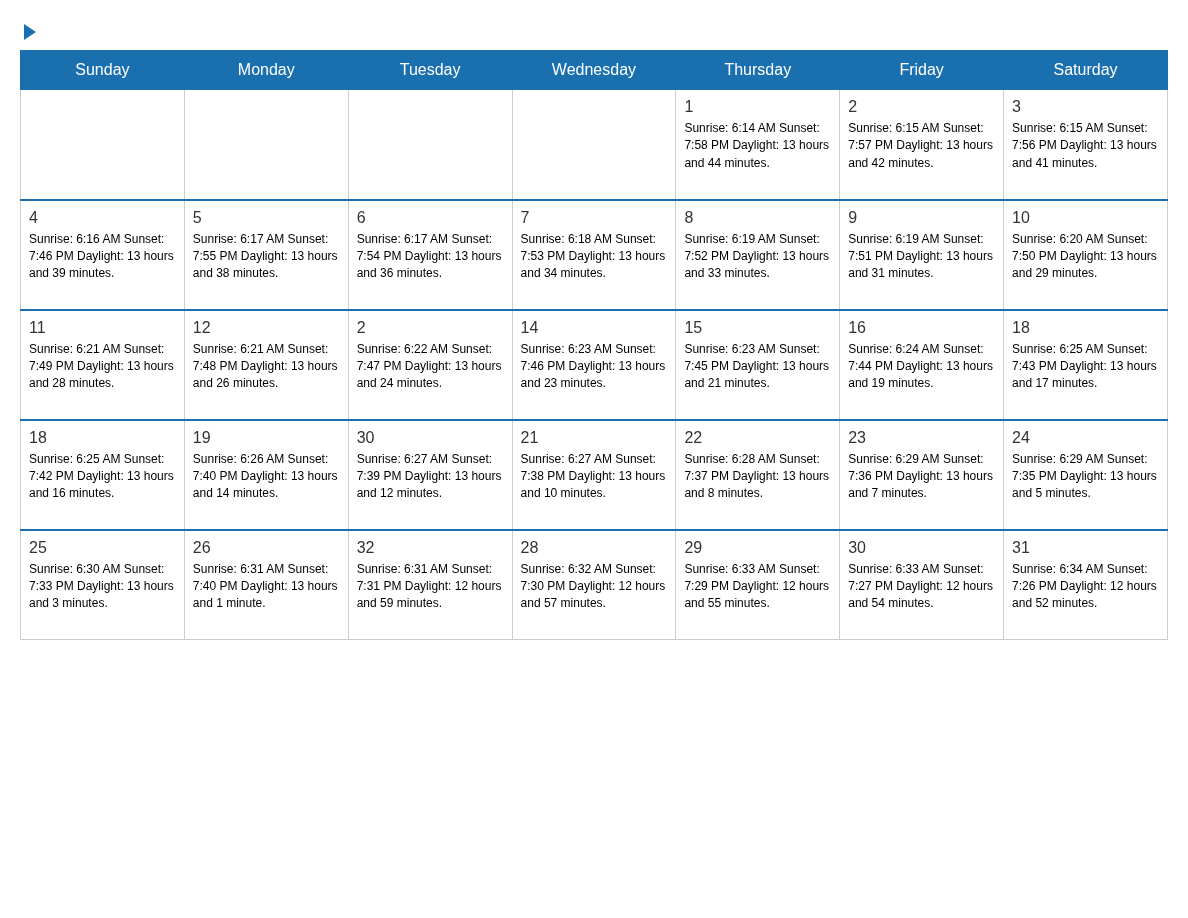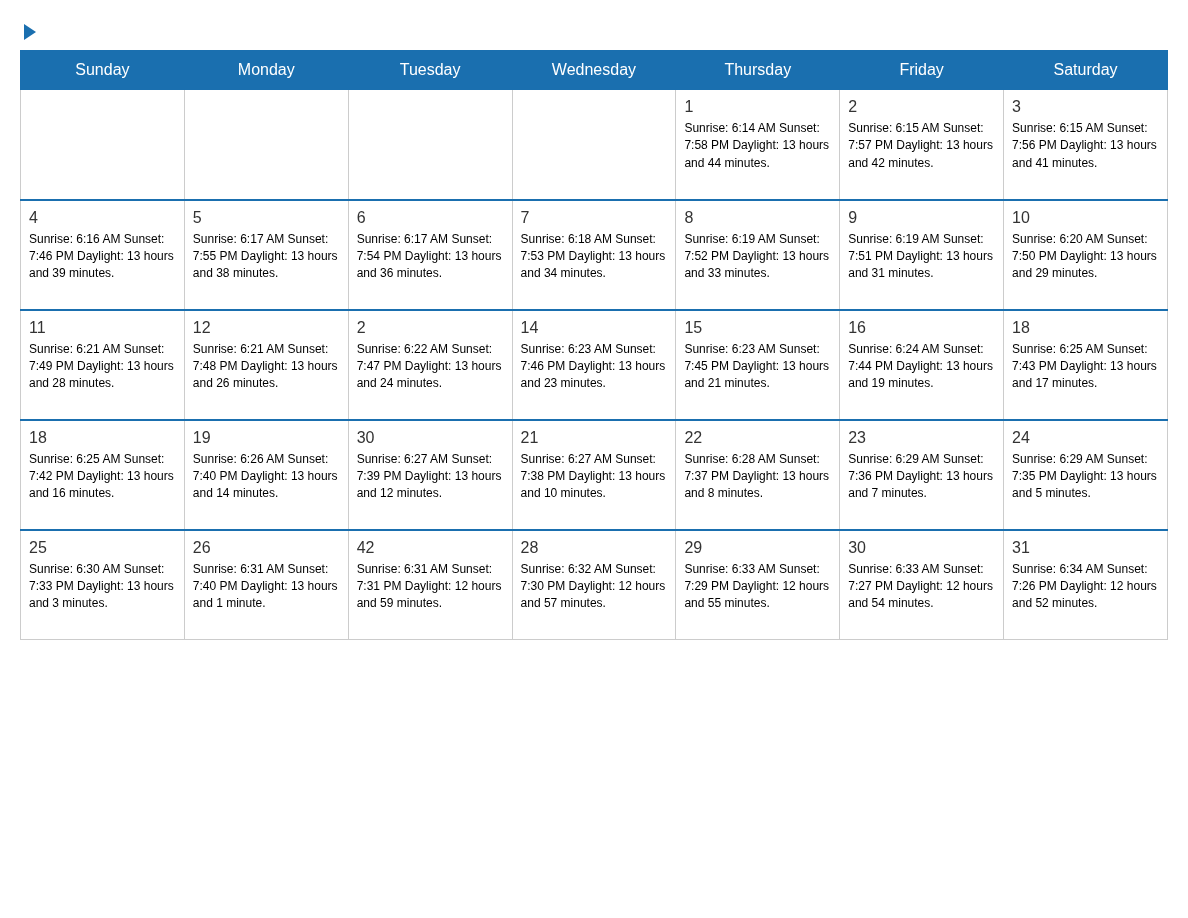--- a/index.html
+++ b/index.html
@@ -286,21 +286,21 @@
 Sunset: 7:33 PM
 Daylight: 13 hours and 3 minutes.</div>
         </td>
         <td>
           <div class="day-number">26</div>
           <div class="day-info">Sunrise: 6:31 AM
 Sunset: 7:40 PM
 Daylight: 13 hours and 1 minute.</div>
         </td>
         <td>
-          <div class="day-number">42</div>
+          <div class="day-number">32</div>
           <div class="day-info">Sunrise: 6:31 AM
 Sunset: 7:31 PM
 Daylight: 12 hours and 59 minutes.</div>
         </td>
         <td>
           <div class="day-number">28</div>
           <div class="day-info">Sunrise: 6:32 AM
 Sunset: 7:30 PM
 Daylight: 12 hours and 57 minutes.</div>
         </td>

